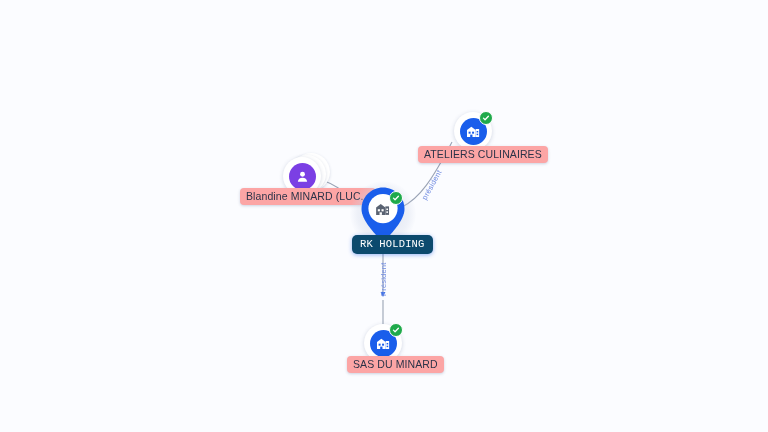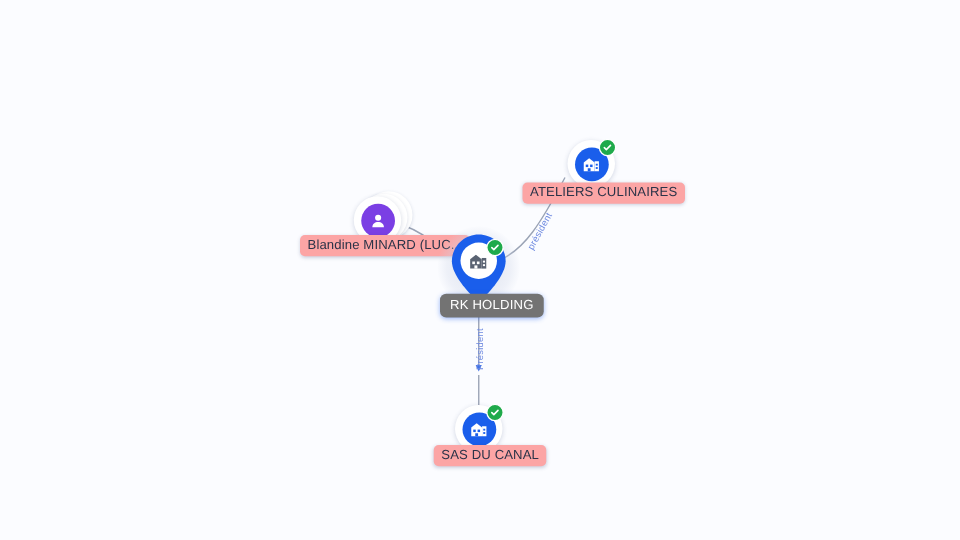--- a/index.html
+++ b/index.html
@@ -64,27 +64,28 @@
     border-radius:4px;
     padding:2px 6px 3px 6px;
     font-size:10.5px;
     line-height:12px;
     color:#2b3348;
     white-space:nowrap;
     box-shadow:0 1px 3px rgba(40,60,110,.22);
     letter-spacing:.1px;
   }
   .lbl.primary{
-    background:#737373;
+    background:#0c4a6e;
     color:#ffffff;
     font-size:10.5px;
     border-radius:5px;
     padding:3px 8px 4px 8px;
     box-shadow:0 1px 4px rgba(26,94,235,.45);
     letter-spacing:.15px;
+    font-family:Liberation Mono, monospace;
   }
 
   
   .edge-lbl{
     position:absolute;
     font-size:7.5px;
     color:#6f8ae0;
     white-space:nowrap;
     letter-spacing:.2px;
   }
@@ -208,16 +209,16 @@
           <rect x="17.4" y="12" width="2.4" height="2.2" fill="#1a5eeb"></rect>
           <rect x="17.4" y="16" width="2.4" height="2.2" fill="#1a5eeb"></rect>
         </svg>
       </div>
       <div class="badge" style="right:-1px;top:-1px;">
         <svg width="8" height="8" viewBox="0 0 12 12">
           <path d="M2.2 6.2 L4.6 8.6 L9.6 3.4" stroke="#ffffff" stroke-width="1.9" fill="none" stroke-linecap="round" stroke-linejoin="round"></path>
         </svg>
       </div>
     </div>
-    <div class="lbl" style="left:347px;top:356px;">SAS DU CANAL</div>
+    <div class="lbl" style="left:347px;top:356px;">SAS DU MINARD</div>
   </div>
 
 </div>
 
 </body></html>

